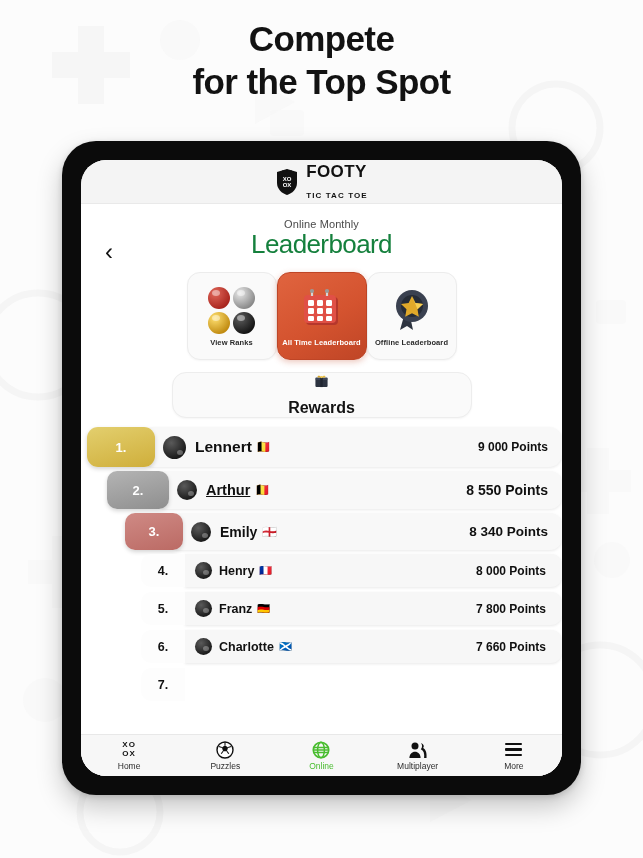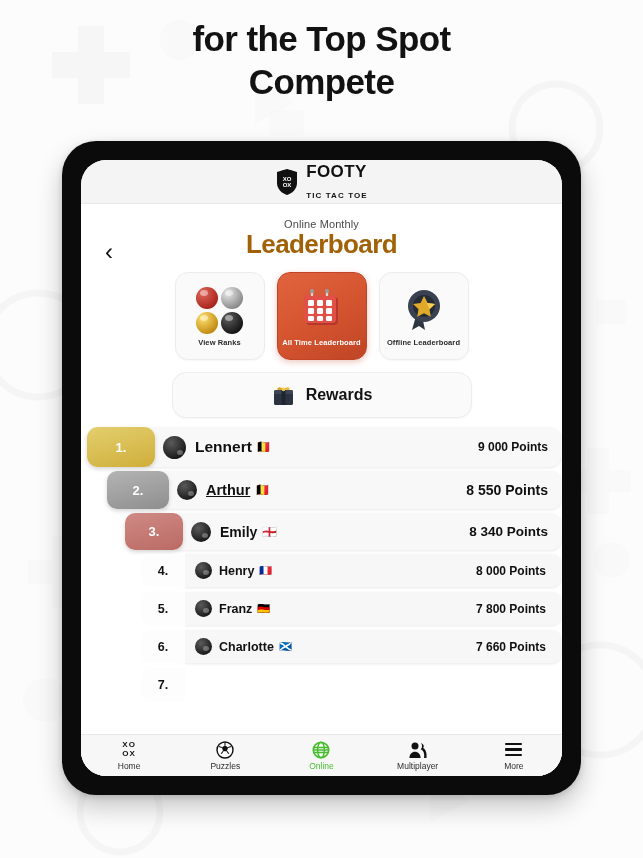--- a/index.html
+++ b/index.html
@@ -54,24 +54,24 @@
   
   .page { position:relative; height:calc(100% - 44px); background:#fff; }
 
   .title-zone { padding-top:14px; text-align:center; position:relative; }
   .back-chevron {
     position:absolute; left:24px; top:36px;
     font-size:24px; color:#111; font-weight:300; line-height:1;
     cursor:pointer;
   }
   .subtitle { font-size:11px; color:#4a4a4a; font-weight:500; letter-spacing:.1px; }
-  .page-title { font-size:26px; font-weight:bold; color:#a16207; letter-spacing:-.6px; margin-top:-1px; }
-
-  
-  .cards { display:flex; justify-content:center; gap:12px; margin-top:12px; }
+  .page-title { font-size:26px; font-weight:normal; color:#15803d; letter-spacing:-.6px; margin-top:-1px; }
+
+  
+  .cards { display:flex; justify-content:center; margin-top:12px; }
   .card {
     width:90px; height:88px; border-radius:13px;
     background:#fafafa; border:1px solid #ececec;
     display:flex; flex-direction:column; align-items:center; justify-content:flex-start;
     padding-top:9px; cursor:pointer;
     box-shadow:0 1px 2px rgba(0,0,0,.04);
   }
   .card.active {
     background:linear-gradient(150deg,#e0643f 0%,#d4532f 55%,#bf4526 100%);
     border-color:#bf4526;
@@ -88,21 +88,21 @@
   .orb.red   { background:radial-gradient(circle at 32% 28%,#e0675a,#a8241c 75%); }
   .orb.silv  { background:radial-gradient(circle at 32% 28%,#e8e8e8,#888 75%); }
   .orb.gold  { background:radial-gradient(circle at 32% 28%,#ffe070,#c08a10 75%); }
   .orb.black { background:radial-gradient(circle at 32% 28%,#5d5d5d,#141414 75%); }
 
   
   .rewards {
     margin:12px auto 0; width:300px; height:46px;
     background:#fafafa; border:1px solid #ededed; border-radius:14px;
     display:flex; align-items:center; justify-content:center; gap:10px;
-    cursor:pointer; box-shadow:0 1px 2px rgba(0,0,0,.04);
+    cursor:pointer; box-shadow:0 1px 2px rgba(0,0,0,.04);flex-direction:column;
   }
   .rewards-label { font-size:16px; font-weight:bold; color:#131313; }
 
   
   .board { margin-top:9px; position:relative; }
   .row {
     position:relative; height:36px; margin-bottom:4px;
     display:flex; align-items:center;
   }
   .rank-pill {
@@ -207,22 +207,22 @@
         <rect x="270" y="110" width="34" height="26" rx="4" opacity=".55"></rect>
         <rect x="596" y="300" width="30" height="24" rx="4" opacity=".5"></rect>
         <circle cx="180" cy="40" r="20" opacity=".65"></circle>
         <circle cx="612" cy="560" r="18" opacity=".55"></circle>
         <circle cx="45" cy="700" r="22" opacity=".5"></circle>
       </g>
     </svg>
   </div>
 
   <div class="headline">
+    <span>Compete</span>
     <span>for the Top Spot</span>
-    <span>Compete</span>
   </div>
 
   <div class="device">
   <div class="screen">
 
     <div class="appbar">
       <div class="logo-wrap">
         <svg width="24" height="28" viewBox="0 0 24 28">
           <path d="M12 1 L22 4 V15 C22 21 17 25.5 12 27 C7 25.5 2 21 2 15 V4 Z" fill="#111"></path>
           <text x="12" y="12.5" font-size="6" fill="#fff" text-anchor="middle" font-family="Liberation Sans, sans-serif" font-weight="bold">XO</text>

